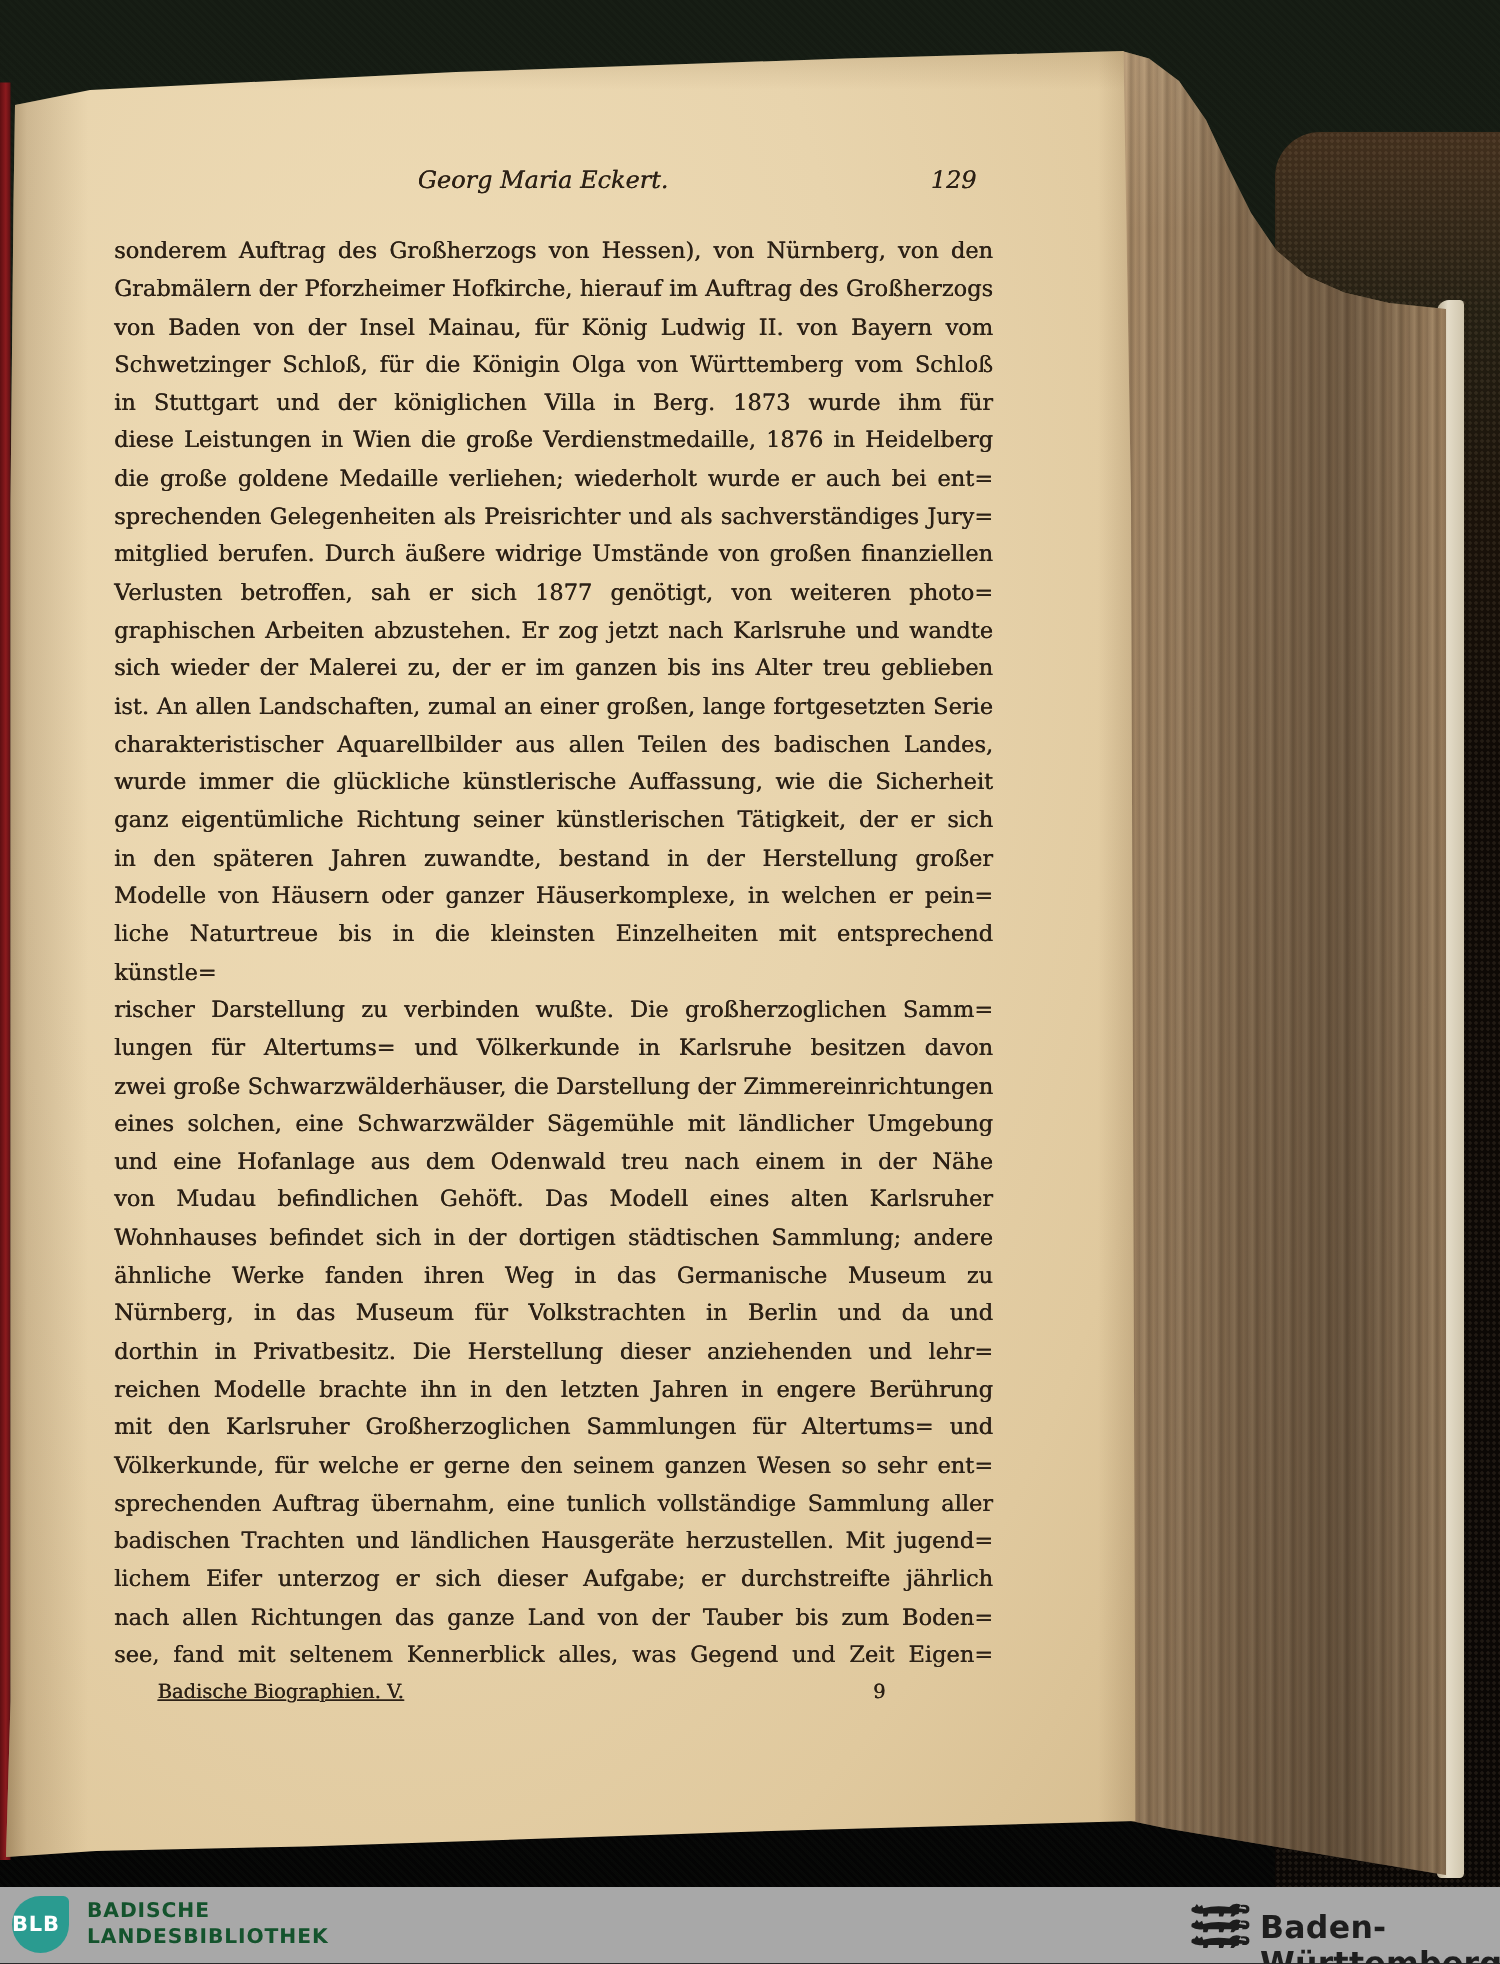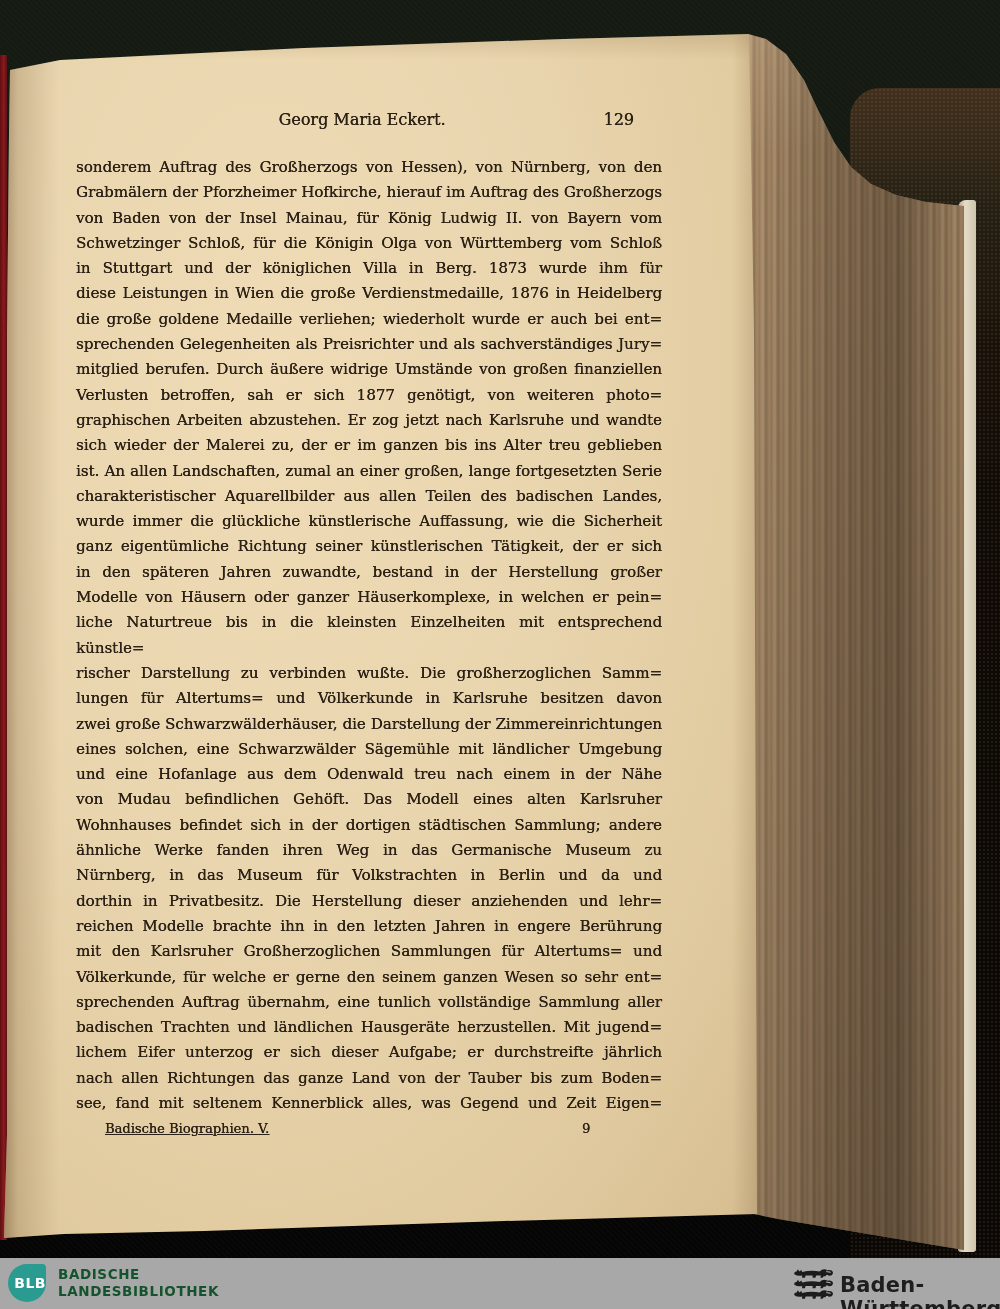--- a/index.html
+++ b/index.html
@@ -43,33 +43,33 @@
         750px 300px,753px 1180px,500px 1187px,200px 1197px,60px 1200px,0px 1204px,
         3px 1100px,3px 300px,5px 100px);}
   .gutter-shade{position:absolute;left:0;top:0;width:60px;height:100%;
       background:linear-gradient(90deg,rgba(95,65,30,.45) 0,rgba(110,80,45,.22) 14px,rgba(110,80,45,0) 55px);}
   .edge-shade-r{position:absolute;right:0;top:0;width:26px;height:100%;
       background:linear-gradient(270deg,rgba(120,90,55,.25),rgba(120,90,55,0));}
 
   
   .page-ink{color:#2c2116;text-shadow:.25px 0 0 currentColor;}
   .running-header{position:absolute;left:58px;top:76px;width:600px;text-align:center;
-      font-size:16px;}
-  .page-num{position:absolute;right:28px;top:0;}
+      font-size:16px;font-style:italic;}
+  .page-num{position:absolute;right:11px;top:0;}
   .text-block{position:absolute;left:58px;top:121px;width:600px;font-size:15px;}
   .tline{line-height:25.3px;text-align:justify;text-align-last:justify;white-space:normal;margin-left:14px;}
   .sig-row{position:absolute;left:58px;top:1087px;width:600px;font-size:13px;}
   .sig-left{position:absolute;left:43px;top:0;text-decoration:underline;}
   .sig-right{position:absolute;left:520px;top:0;}
 
   
   .footer-bar{position:absolute;left:0;top:1258px;width:1000px;height:51px;
       background:#a8a8a8;font-family:"DejaVu Sans",sans-serif;}
   .blb-logo{position:absolute;left:8px;top:6px;width:38px;height:38px;background:#2a9b90;
-      border-radius:50% 10% 50% 50%;display:flex;align-items:center;justify-content:flex-end;}
+      border-radius:50% 10% 50% 50%;display:flex;align-items:center;justify-content:flex-start;}
   .blb-logo span{color:#fff;font-weight:bold;font-size:14px;letter-spacing:.5px;}
   .library-name{position:absolute;left:58px;top:8px;color:#14532d;font-weight:bold;
       font-size:13.5px;line-height:17px;letter-spacing:.6px;}
   .state-logo{position:absolute;left:793px;top:4px;width:42px;height:44px;}
   .state-wordmark{position:absolute;left:840px;top:15px;color:#1e1e1e;font-weight:bold;
       font-size:21px;letter-spacing:.2px;}
 </style>
 </head>
 <body>
 

